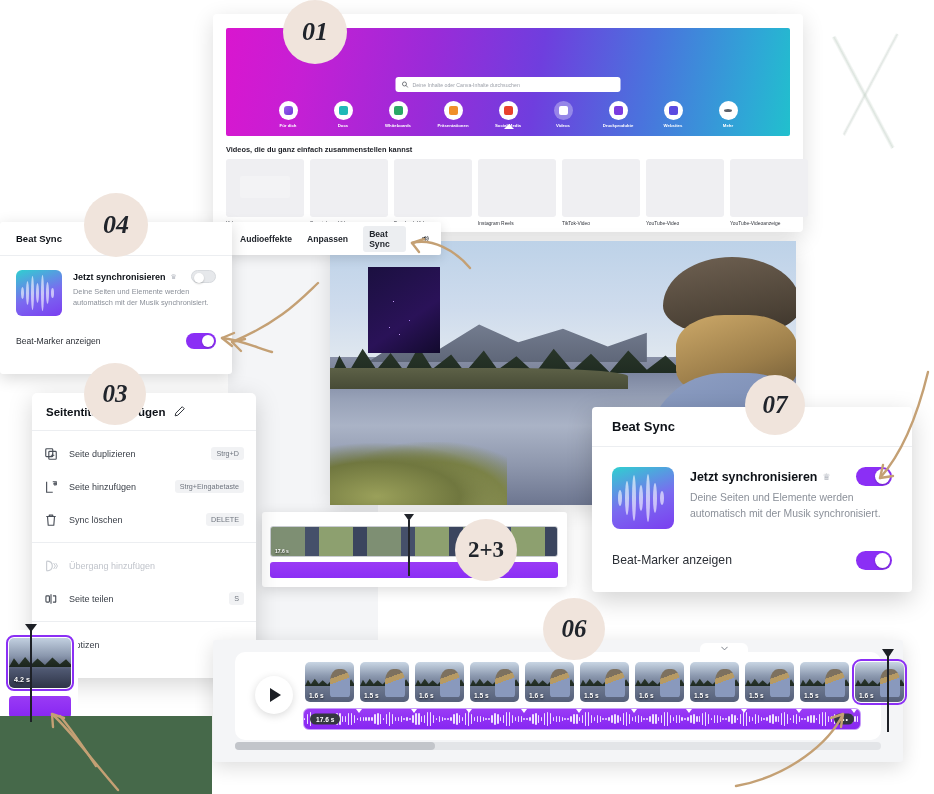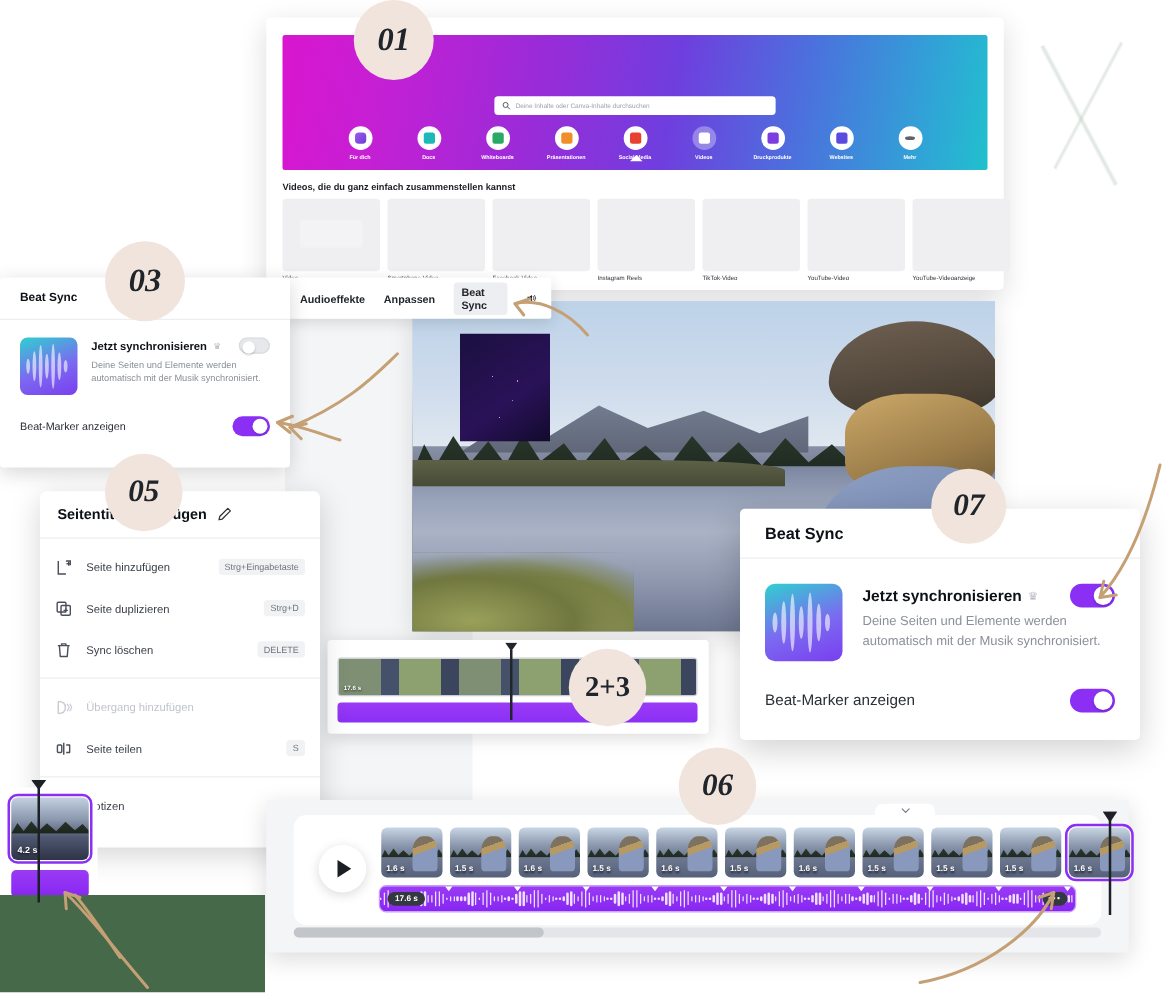--- a/index.html
+++ b/index.html
@@ -538,35 +538,35 @@
     <div class="ctx-head">
       <span class="ctx-head-title">Seitentitel hinzufügen</span>
       <svg width="13" height="13" viewBox="0 0 16 16">
         <path d="M11.4 2.1l2.5 2.5-8 8-3.2.7.7-3.2z" fill="none" stroke="#2b2f36" stroke-width="1.2" stroke-linejoin="round"></path>
       </svg>
     </div>
 
     <div class="ctx-group">
       <div class="ctx-item">
         <svg class="ci" viewBox="0 0 16 16">
+          <rect x="2" y="2" width="8" height="9" rx="1" fill="none" stroke="#4a4f58" stroke-width="1.3"></rect>
+          <rect x="5.5" y="5" width="8.5" height="9" rx="1" fill="none" stroke="#4a4f58" stroke-width="1.3"></rect>
+          <path d="M9.8 7.5v4M7.8 9.5h4" stroke="#4a4f58" stroke-width="1.1"></path>
+        </svg>
+        <span class="lbl">Seite duplizieren</span>
+        <span class="key">Strg+D</span>
+      </div>
+      <div class="ctx-item">
+        <svg class="ci" viewBox="0 0 16 16">
           <path d="M3 2v12h7" fill="none" stroke="#4a4f58" stroke-width="1.3"></path>
           <path d="M10 2h4v4" fill="none" stroke="#4a4f58" stroke-width="1.3"></path>
           <path d="M12.5 2.5v4M10.5 4.5h4" stroke="#4a4f58" stroke-width="1.3"></path>
         </svg>
         <span class="lbl">Seite hinzufügen</span>
         <span class="key">Strg+Eingabetaste</span>
-      </div>
-      <div class="ctx-item">
-        <svg class="ci" viewBox="0 0 16 16">
-          <rect x="2" y="2" width="8" height="9" rx="1" fill="none" stroke="#4a4f58" stroke-width="1.3"></rect>
-          <rect x="5.5" y="5" width="8.5" height="9" rx="1" fill="none" stroke="#4a4f58" stroke-width="1.3"></rect>
-          <path d="M9.8 7.5v4M7.8 9.5h4" stroke="#4a4f58" stroke-width="1.1"></path>
-        </svg>
-        <span class="lbl">Seite duplizieren</span>
-        <span class="key">Strg+D</span>
       </div>
       <div class="ctx-item">
         <svg class="ci" viewBox="0 0 16 16">
           <path d="M2.6 4h10.8M6 4V2.4h4V4M4 4l.8 10h6.4L12 4" fill="none" stroke="#4a4f58" stroke-width="1.3" stroke-linejoin="round"></path>
         </svg>
         <span class="lbl">Sync löschen</span>
         <span class="key">DELETE</span>
       </div>
     </div>
 
@@ -923,22 +923,22 @@
       <span class="veg"></span>
       <span class="dur">4.2 s</span>
     </div>
     <div class="ls-audio"><span class="wavebar" style="left: 0px; top: 10px; width: 1.4px; height: 2px; background: rgba(255, 255, 255, 0.85);"></span><span class="wavebar" style="left: 1.47619px; top: 5.92285px; width: 1.4px; height: 10.1543px; background: rgba(255, 255, 255, 0.85);"></span><span class="wavebar" style="left: 2.95238px; top: 4.2604px; width: 1.4px; height: 13.4792px; background: rgba(255, 255, 255, 0.85);"></span><span class="wavebar" style="left: 4.42857px; top: 5.67265px; width: 1.4px; height: 10.6547px; background: rgba(255, 255, 255, 0.85);"></span><span class="wavebar" style="left: 5.90476px; top: 8.68087px; width: 1.4px; height: 4.63825px; background: rgba(255, 255, 255, 0.85);"></span><span class="wavebar" style="left: 7.38095px; top: 9.06861px; width: 1.4px; height: 3.86278px; background: rgba(255, 255, 255, 0.85);"></span><span class="wavebar" style="left: 8.85714px; top: 8.92564px; width: 1.4px; height: 4.14872px; background: rgba(255, 255, 255, 0.85);"></span><span class="wavebar" style="left: 10.3333px; top: 9.74971px; width: 1.4px; height: 2.50058px; background: rgba(255, 255, 255, 0.85);"></span><span class="wavebar" style="left: 11.8095px; top: 8.90869px; width: 1.4px; height: 4.18262px; background: rgba(255, 255, 255, 0.85);"></span><span class="wavebar" style="left: 13.2857px; top: 9.94768px; width: 1.4px; height: 2.10464px; background: rgba(255, 255, 255, 0.85);"></span><span class="wavebar" style="left: 14.7619px; top: 7.15473px; width: 1.4px; height: 7.69055px; background: rgba(255, 255, 255, 0.85);"></span><span class="wavebar" style="left: 16.2381px; top: 4.74119px; width: 1.4px; height: 12.5176px; background: rgba(255, 255, 255, 0.85);"></span><span class="wavebar" style="left: 17.7143px; top: 4.84466px; width: 1.4px; height: 12.3107px; background: rgba(255, 255, 255, 0.85);"></span><span class="wavebar" style="left: 19.1905px; top: 7.94965px; width: 1.4px; height: 6.10071px; background: rgba(255, 255, 255, 0.85);"></span><span class="wavebar" style="left: 20.6667px; top: 7.6252px; width: 1.4px; height: 6.74959px; background: rgba(255, 255, 255, 0.85);"></span><span class="wavebar" style="left: 22.1429px; top: 4.55176px; width: 1.4px; height: 12.8965px; background: rgba(255, 255, 255, 0.85);"></span><span class="wavebar" style="left: 23.619px; top: 4.53578px; width: 1.4px; height: 12.9284px; background: rgba(255, 255, 255, 0.85);"></span><span class="wavebar" style="left: 25.0952px; top: 7.11106px; width: 1.4px; height: 7.77788px; background: rgba(255, 255, 255, 0.85);"></span><span class="wavebar" style="left: 26.5714px; top: 9.88162px; width: 1.4px; height: 2.23675px; background: rgba(255, 255, 255, 0.85);"></span><span class="wavebar" style="left: 28.0476px; top: 8.5388px; width: 1.4px; height: 4.9224px; background: rgba(255, 255, 255, 0.85);"></span><span class="wavebar" style="left: 29.5238px; top: 9.27786px; width: 1.4px; height: 3.44429px; background: rgba(255, 255, 255, 0.85);"></span><span class="wavebar" style="left: 31px; top: 9.35494px; width: 1.4px; height: 3.29012px; background: rgba(255, 255, 255, 0.85);"></span><span class="wavebar" style="left: 32.4762px; top: 9.32882px; width: 1.4px; height: 3.34236px; background: rgba(255, 255, 255, 0.85);"></span><span class="wavebar" style="left: 33.9524px; top: 8.64397px; width: 1.4px; height: 4.71206px; background: rgba(255, 255, 255, 0.85);"></span><span class="wavebar" style="left: 35.4286px; top: 5.83097px; width: 1.4px; height: 10.3381px; background: rgba(255, 255, 255, 0.85);"></span><span class="wavebar" style="left: 36.9048px; top: 4.53869px; width: 1.4px; height: 12.9226px; background: rgba(255, 255, 255, 0.85);"></span><span class="wavebar" style="left: 38.381px; top: 6.2479px; width: 1.4px; height: 9.50421px; background: rgba(255, 255, 255, 0.85);"></span><span class="wavebar" style="left: 39.8571px; top: 9.67313px; width: 1.4px; height: 2.65374px; background: rgba(255, 255, 255, 0.85);"></span><span class="wavebar" style="left: 41.3333px; top: 5.62163px; width: 1.4px; height: 10.7567px; background: rgba(255, 255, 255, 0.85);"></span><span class="wavebar" style="left: 42.8095px; top: 4.02379px; width: 1.4px; height: 13.9524px; background: rgba(255, 255, 255, 0.85);"></span><span class="wavebar" style="left: 44.2857px; top: 5.56387px; width: 1.4px; height: 10.8723px; background: rgba(255, 255, 255, 0.85);"></span><span class="wavebar" style="left: 45.7619px; top: 8.76412px; width: 1.4px; height: 4.47177px; background: rgba(255, 255, 255, 0.85);"></span><span class="wavebar" style="left: 47.2381px; top: 8.77478px; width: 1.4px; height: 4.45044px; background: rgba(255, 255, 255, 0.85);"></span><span class="wavebar" style="left: 48.7143px; top: 8.48174px; width: 1.4px; height: 5.03651px; background: rgba(255, 255, 255, 0.85);"></span><span class="wavebar" style="left: 50.1905px; top: 9.78539px; width: 1.4px; height: 2.42922px; background: rgba(255, 255, 255, 0.85);"></span><span class="wavebar" style="left: 51.6667px; top: 9.25136px; width: 1.4px; height: 3.49729px; background: rgba(255, 255, 255, 0.85);"></span><span class="wavebar" style="left: 53.1429px; top: 9.81947px; width: 1.4px; height: 2.36106px; background: rgba(255, 255, 255, 0.85);"></span><span class="wavebar" style="left: 54.619px; top: 7.24779px; width: 1.4px; height: 7.50442px; background: rgba(255, 255, 255, 0.85);"></span><span class="wavebar" style="left: 56.0952px; top: 4.99232px; width: 1.4px; height: 12.0154px; background: rgba(255, 255, 255, 0.85);"></span><span class="wavebar" style="left: 57.5714px; top: 5.16896px; width: 1.4px; height: 11.6621px; background: rgba(255, 255, 255, 0.85);"></span><span class="wavebar" style="left: 59.0476px; top: 8.28341px; width: 1.4px; height: 5.43318px; background: rgba(255, 255, 255, 0.85);"></span><span class="wavebar" style="left: 60.5238px; top: 7.31601px; width: 1.4px; height: 7.36798px; background: rgba(255, 255, 255, 0.85);"></span></div>
     <div class="ls-playhead"></div>
   </div>
 
   <div class="green-strip"></div>
 
   <div class="badge b01">01</div>
-  <div class="badge b04">03</div>
-  <div class="badge b05">05</div>
+  <div class="badge b04">04</div>
+  <div class="badge b05">03</div>
   <div class="badge b23">2+3</div>
   <div class="badge b07">07</div>
   <div class="badge b06">06</div>
 
   <svg class="arrows" viewBox="0 0 934 794">
     <g fill="none" stroke="#c4a074" stroke-width="2.4" stroke-linecap="round">
 
       <path d="M470 268 C455 250, 432 238, 412 243"></path>
       <path d="M412 243 l12 -4 M412 243 l7 9"></path>
 

